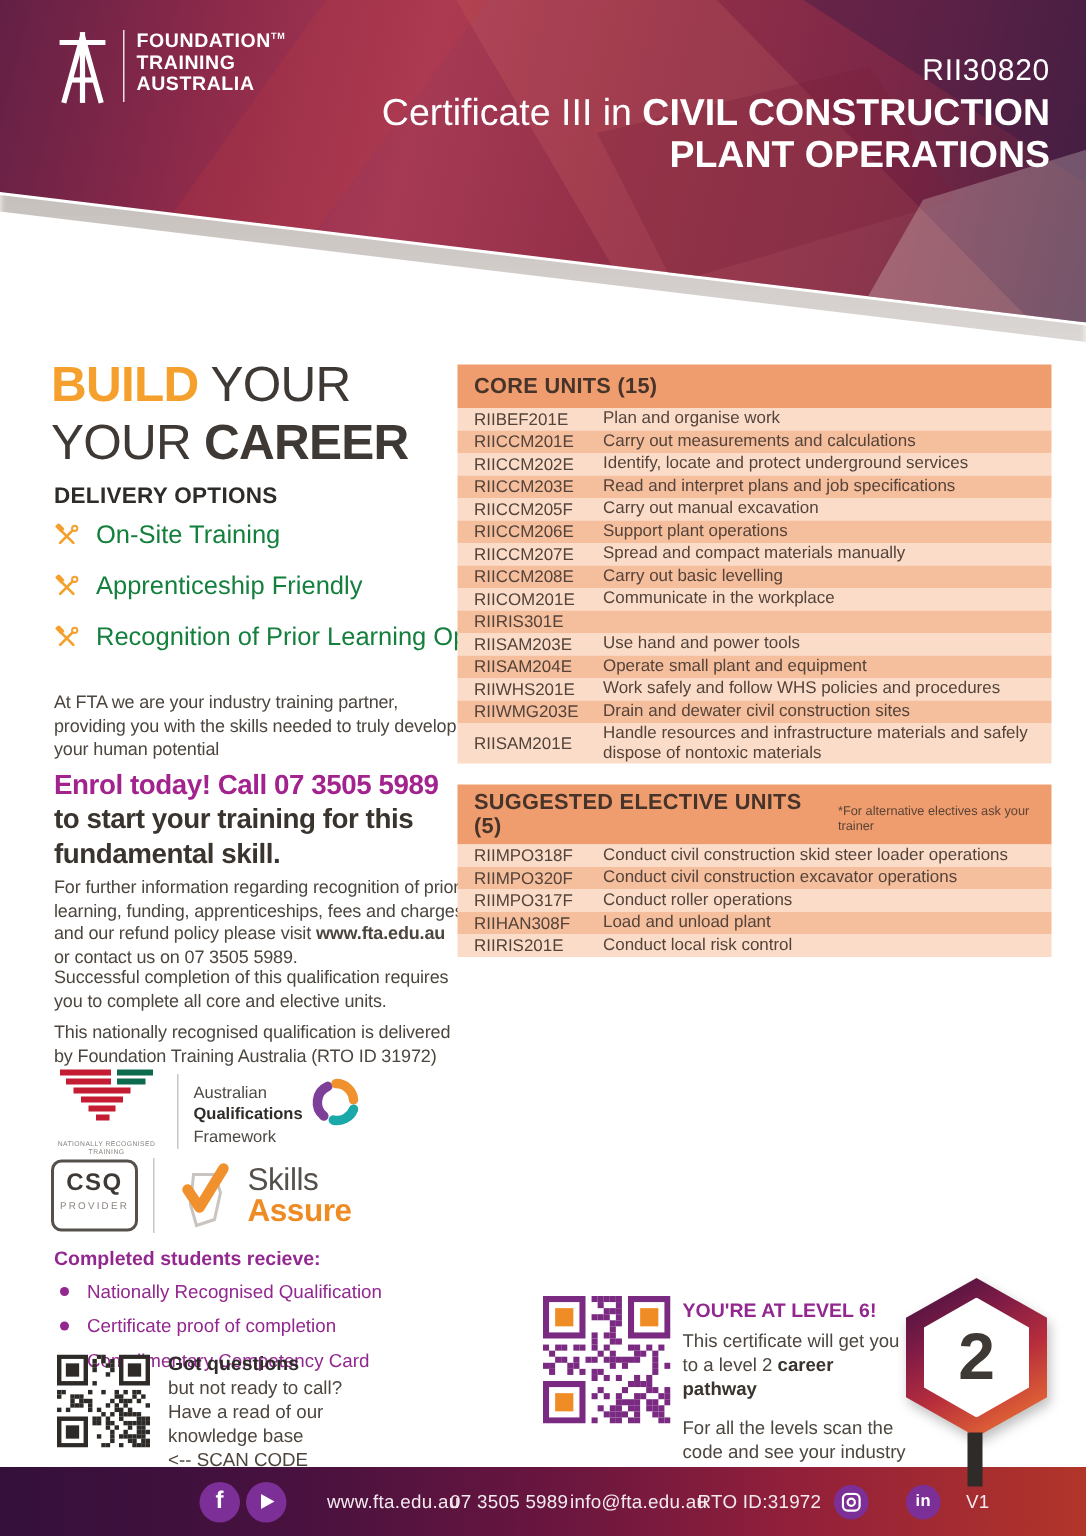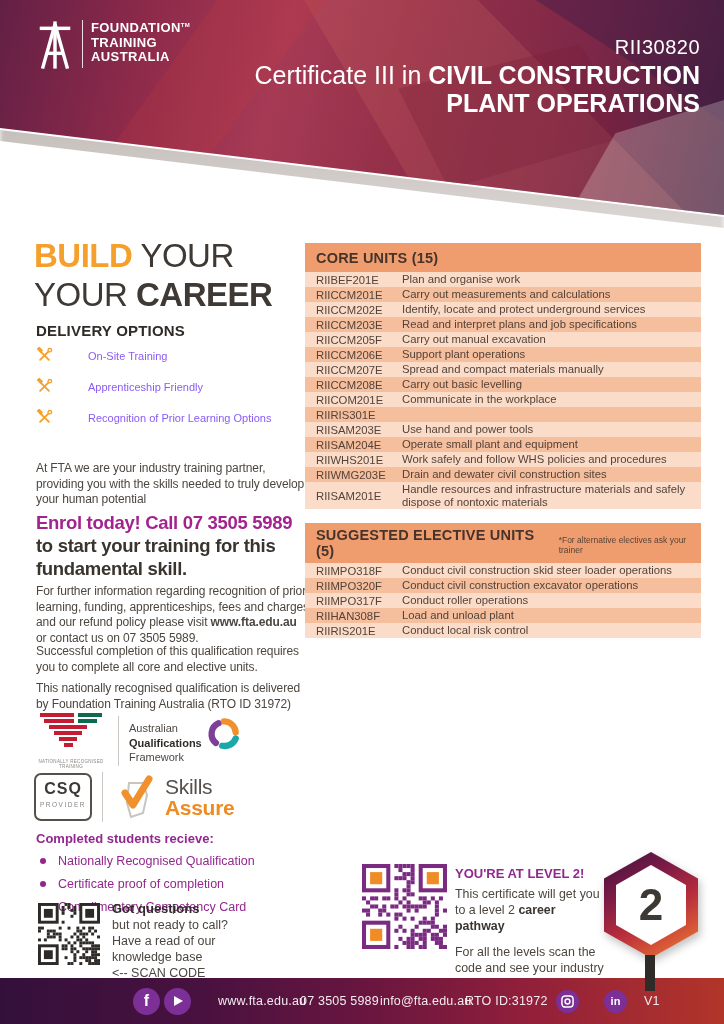--- a/index.html
+++ b/index.html
@@ -39,21 +39,21 @@
   .titles .light{ font-weight:300; }
   .titles b{ font-weight:bold; }
   
   .headline{ position:absolute; left:34px; top:236px; font-size:33px; line-height:39px; letter-spacing:-.5px; color:#3e3934; z-index:3;}
   .headline .accent{ color:#f5a02c; font-weight:bold; }
   .headline .bold{ font-weight:bold; }
   .delivery-heading{ position:absolute; left:36px; top:322px; font-size:15px; font-weight:bold; color:#2f2b28; letter-spacing:.2px; }
   .delivery-items{ position:absolute; left:36px; top:347px; display:flex; flex-direction:column; gap:14px; }
   .delivery-item{ display:flex; align-items:center; gap:11px; }
   .delivery-item svg{ width:17px; height:17px; }
-  .delivery-item span{ font-size:11px; color:#8b5cf6;margin-left:24px; }
+  .delivery-item span{ font-size:17px; color:#15803d; }
   .body-p{ position:absolute; left:36px; width:274px; font-size:12px; line-height:15.5px; color:#4d463f; letter-spacing:-.1px; }
   .p-intro{ top:461px; }
   .enrol{ position:absolute; left:36px; top:511px; width:280px; font-size:18.5px; line-height:23px; font-weight:bold; letter-spacing:-.3px; color:#3a342f; }
   .enrol .purple{ color:#a3238e; }
   .p-further{ top:584px; }
   .p-completion{ top:644px; }
   .p-delivered{ top:681px; }
   .logos-row{ position:absolute; left:34px; display:flex; align-items:center; }
   .lr1{ top:712px; }
   .lr2{ top:772px; }
@@ -640,21 +640,21 @@
         <rect x="4" y="4" width="20" height="20" fill="#ffffff"></rect>
         <rect x="8" y="8" width="12" height="12" fill="#f08c26"></rect>
         <rect x="56" y="0" width="28" height="28" fill="#7b2a82"></rect>
         <rect x="60" y="4" width="20" height="20" fill="#ffffff"></rect>
         <rect x="64" y="8" width="12" height="12" fill="#f08c26"></rect>
         <rect x="0" y="56" width="28" height="28" fill="#7b2a82"></rect>
         <rect x="4" y="60" width="20" height="20" fill="#ffffff"></rect>
         <rect x="8" y="64" width="12" height="12" fill="#f08c26"></rect>
       </svg></div>
   <div class="level-text">
-    <div class="lv-head">YOU'RE AT LEVEL 2!</div>
+    <div class="lv-head">YOU'RE AT LEVEL 6!</div>
     <div class="lv-body"><span>This certificate will get you to a level 2 </span><b>career pathway</b></div>
     <div class="lv-body lv-body2">For all the levels scan the code and see your industry brochure!</div>
   </div>
   <div class="hex-wrap">
     <div class="hex-outer">
       <div class="hex-inner">
         <span>2</span>
       </div>
     </div>
   </div>

